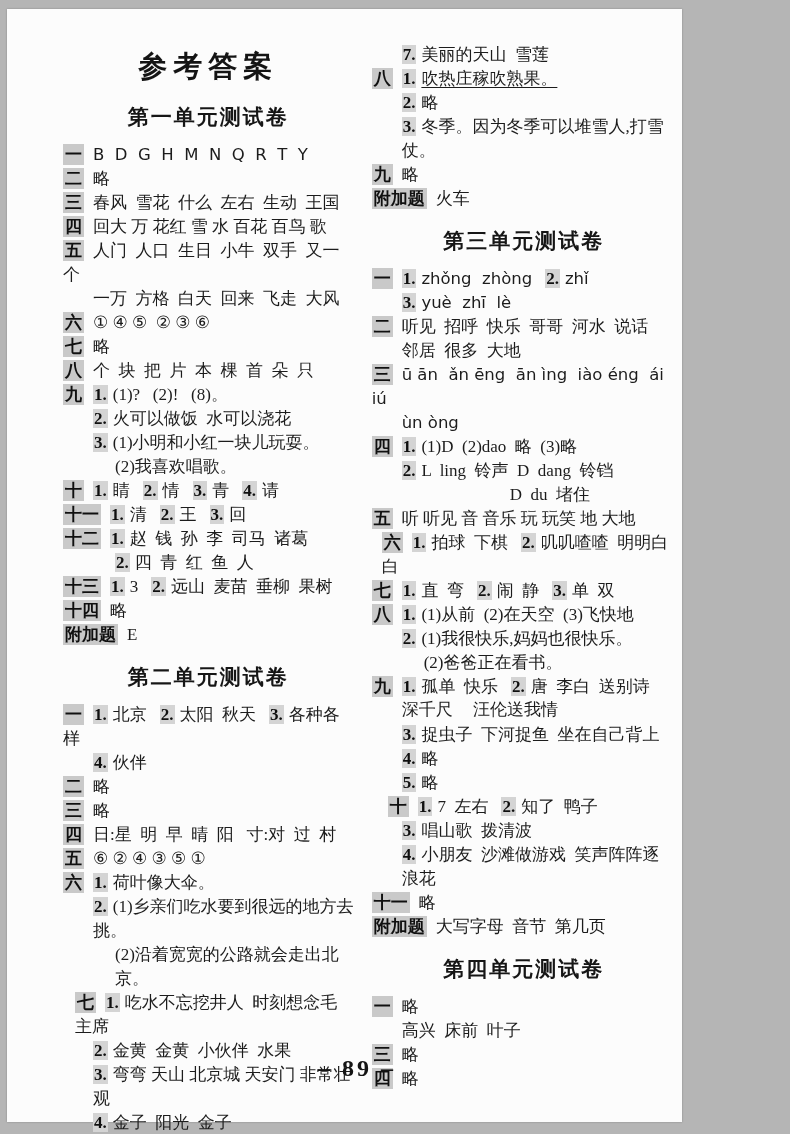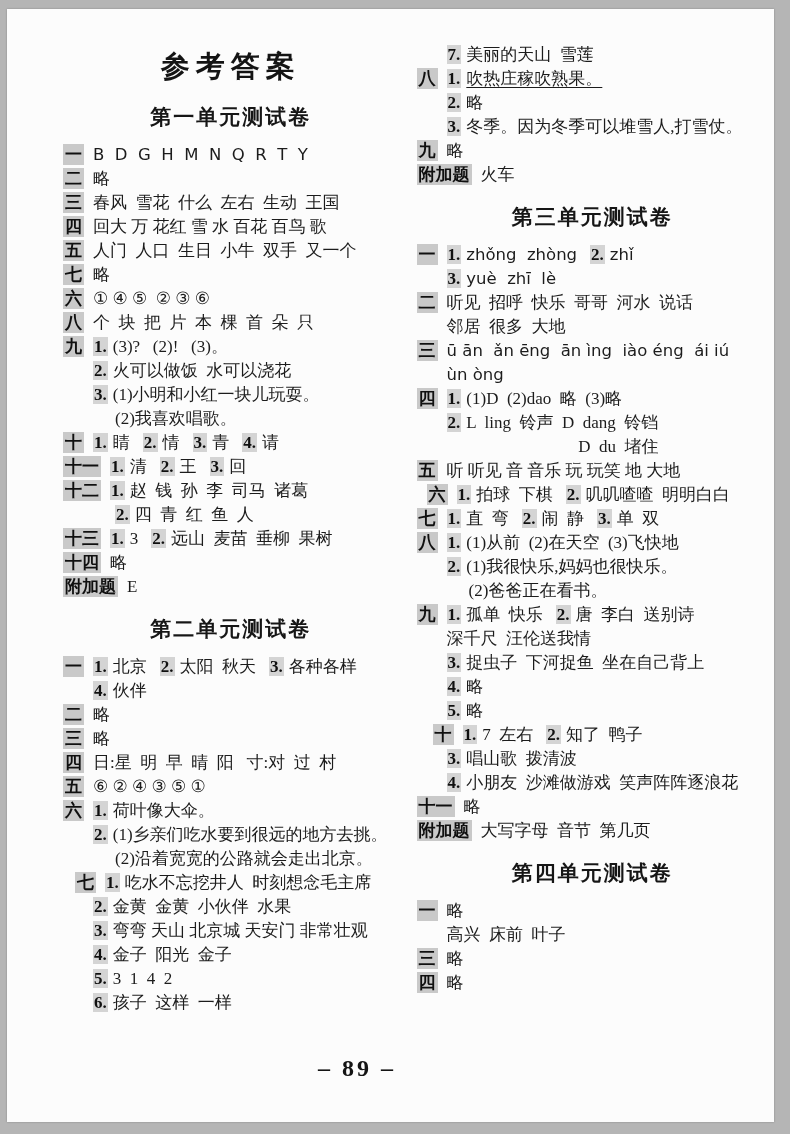--- a/index.html
+++ b/index.html
@@ -5,21 +5,21 @@
   html, body {
     margin: 0; padding: 0;
     width: 790px; height: 1134px;
     background: #b5b5b5;
     font-family: "Liberation Serif", "DejaVu Serif", serif;
     overflow: hidden;
   }
   .canvas { position: relative; width: 790px; height: 1134px; }
   .page {
     position: absolute; left: 7px; top: 9px;
-    width: 767px; height: 1113px;
+    width: 675px; height: 1113px;
     background: #fcfcfc;
     box-shadow: 0 0 2px rgba(0,0,0,.25);
   }
   .content {
     display: flex;
     padding: 34px 6px 0 56px;
     gap: 18px;
   }
   .col { color: #1c1c1c; }
   .col-left  { width: 338px; }
@@ -65,24 +65,25 @@
   <div class="page">
     <div class="content">
       <div class="col col-left" id="col-left">
           <div class="doc-title">参考答案</div>
           <div class="unit-heading">第一单元测试卷</div>
           <div class="line" style="padding-left: 0px;"><span class="seg seg-m">一</span><span class="seg seg-y">B  D  G  H  M  N  Q  R  T  Y</span></div>
           <div class="line" style="padding-left: 0px;"><span class="seg seg-m">二</span><span class="seg seg-t">略</span></div>
           <div class="line" style="padding-left: 0px;"><span class="seg seg-m">三</span><span class="seg seg-t">春风  雪花  什么  左右  生动  王国</span></div>
           <div class="line" style="padding-left: 0px;"><span class="seg seg-m">四</span><span class="seg seg-t">回大 万 花红 雪 水 百花 百鸟 歌</span></div>
           <div class="line" style="padding-left: 0px;"><span class="seg seg-m">五</span><span class="seg seg-t">人门  人口  生日  小牛  双手  又一个</span></div>
+          <div class="line" style="padding-left: 30px;"><span class="seg seg-t">一万  方格  白天  回来  飞走  大风</span></div>
+          <div class="line" style="padding-left: 0px;"><span class="seg seg-m">六</span><span class="seg seg-t">① ④ ⑤  ② ③ ⑥</span></div>
           <div class="line" style="padding-left: 0px;"><span class="seg seg-m">七</span><span class="seg seg-t">略</span></div>
-          <div class="line" style="padding-left: 0px;"><span class="seg seg-m">六</span><span class="seg seg-t">① ④ ⑤  ② ③ ⑥</span></div>
           <div class="line" style="padding-left: 0px;"><span class="seg seg-m">八</span><span class="seg seg-t">个  块  把  片  本  棵  首  朵  只</span></div>
-          <div class="line" style="padding-left: 0px;"><span class="seg seg-m">九</span><span class="seg seg-n">1.</span><span class="seg seg-t">(3)?   (2)!   (3)。</span></div>
+          <div class="line" style="padding-left: 0px;"><span class="seg seg-m">九</span><span class="seg seg-n">1.</span><span class="seg seg-t">(1)?   (2)!   (8)。</span></div>
           <div class="line" style="padding-left: 30px;"><span class="seg seg-n">2.</span><span class="seg seg-t">火可以做饭  水可以浇花</span></div>
           <div class="line" style="padding-left: 30px;"><span class="seg seg-n">3.</span><span class="seg seg-t">(1)小明和小红一块儿玩耍。</span></div>
           <div class="line" style="padding-left: 52px;"><span class="seg seg-t">(2)我喜欢唱歌。</span></div>
           <div class="line" style="padding-left: 0px;"><span class="seg seg-m">十</span><span class="seg seg-n">1.</span><span class="seg seg-t">睛</span><span class="seg seg-n">2.</span><span class="seg seg-t">情</span><span class="seg seg-n">3.</span><span class="seg seg-t">青</span><span class="seg seg-n">4.</span><span class="seg seg-t">请</span></div>
           <div class="line" style="padding-left: 0px;"><span class="seg seg-m">十一</span><span class="seg seg-n">1.</span><span class="seg seg-t">清</span><span class="seg seg-n">2.</span><span class="seg seg-t">王</span><span class="seg seg-n">3.</span><span class="seg seg-t">回</span></div>
           <div class="line" style="padding-left: 0px;"><span class="seg seg-m">十二</span><span class="seg seg-n">1.</span><span class="seg seg-t">赵  钱  孙  李  司马  诸葛</span></div>
           <div class="line" style="padding-left: 52px;"><span class="seg seg-n">2.</span><span class="seg seg-t">四  青  红  鱼  人</span></div>
           <div class="line" style="padding-left: 0px;"><span class="seg seg-m">十三</span><span class="seg seg-n">1.</span><span class="seg seg-t">3</span><span class="seg seg-n">2.</span><span class="seg seg-t">远山  麦苗  垂柳  果树</span></div>
           <div class="line" style="padding-left: 0px;"><span class="seg seg-m">十四</span><span class="seg seg-t">略</span></div>
           <div class="line" style="padding-left: 0px;"><span class="seg seg-m">附加题</span><span class="seg seg-t">E</span></div>
@@ -120,21 +121,21 @@
           <div class="line" style="padding-left: 0px;"><span class="seg seg-m">四</span><span class="seg seg-n">1.</span><span class="seg seg-t">(1)D  (2)dao  略  (3)略</span></div>
           <div class="line" style="padding-left: 30px;"><span class="seg seg-n">2.</span><span class="seg seg-t">L  ling  铃声  D  dang  铃铛</span></div>
           <div class="line" style="padding-left: 52px; text-align: center;"><span class="seg seg-t">D  du  堵住</span></div>
           <div class="line" style="padding-left: 0px;"><span class="seg seg-m">五</span><span class="seg seg-t">听 听见 音 音乐 玩 玩笑 地 大地</span></div>
           <div class="line" style="padding-left: 10px;"><span class="seg seg-m">六</span><span class="seg seg-n">1.</span><span class="seg seg-t">拍球  下棋</span><span class="seg seg-n">2.</span><span class="seg seg-t">叽叽喳喳  明明白白</span></div>
           <div class="line" style="padding-left: 0px;"><span class="seg seg-m">七</span><span class="seg seg-n">1.</span><span class="seg seg-t">直  弯</span><span class="seg seg-n">2.</span><span class="seg seg-t">闹  静</span><span class="seg seg-n">3.</span><span class="seg seg-t">单  双</span></div>
           <div class="line" style="padding-left: 0px;"><span class="seg seg-m">八</span><span class="seg seg-n">1.</span><span class="seg seg-t">(1)从前  (2)在天空  (3)飞快地</span></div>
           <div class="line" style="padding-left: 30px;"><span class="seg seg-n">2.</span><span class="seg seg-t">(1)我很快乐,妈妈也很快乐。</span></div>
           <div class="line" style="padding-left: 52px;"><span class="seg seg-t">(2)爸爸正在看书。</span></div>
           <div class="line" style="padding-left: 0px;"><span class="seg seg-m">九</span><span class="seg seg-n">1.</span><span class="seg seg-t">孤单  快乐</span><span class="seg seg-n">2.</span><span class="seg seg-t">唐  李白  送别诗</span></div>
-          <div class="line" style="padding-left: 30px;"><span class="seg seg-t">深千尺  汪伦送我情</span></div>
+          <div class="line" style="padding-left: 30px; font-family: Liberation Mono, monospace;"><span class="seg seg-t">深千尺  汪伦送我情</span></div>
           <div class="line" style="padding-left: 30px;"><span class="seg seg-n">3.</span><span class="seg seg-t">捉虫子  下河捉鱼  坐在自己背上</span></div>
           <div class="line" style="padding-left: 30px;"><span class="seg seg-n">4.</span><span class="seg seg-t">略</span></div>
           <div class="line" style="padding-left: 30px;"><span class="seg seg-n">5.</span><span class="seg seg-t">略</span></div>
           <div class="line" style="padding-left: 16px;"><span class="seg seg-m">十</span><span class="seg seg-n">1.</span><span class="seg seg-t">7  左右</span><span class="seg seg-n">2.</span><span class="seg seg-t">知了  鸭子</span></div>
           <div class="line" style="padding-left: 30px;"><span class="seg seg-n">3.</span><span class="seg seg-t">唱山歌  拨清波</span></div>
           <div class="line" style="padding-left: 30px;"><span class="seg seg-n">4.</span><span class="seg seg-t">小朋友  沙滩做游戏  笑声阵阵逐浪花</span></div>
           <div class="line" style="padding-left: 0px;"><span class="seg seg-m">十一</span><span class="seg seg-t">略</span></div>
           <div class="line" style="padding-left: 0px;"><span class="seg seg-m">附加题</span><span class="seg seg-t">大写字母  音节  第几页</span></div>
           <div class="unit-heading">第四单元测试卷</div>
           <div class="line" style="padding-left: 0px;"><span class="seg seg-m">一</span><span class="seg seg-t">略</span></div>

